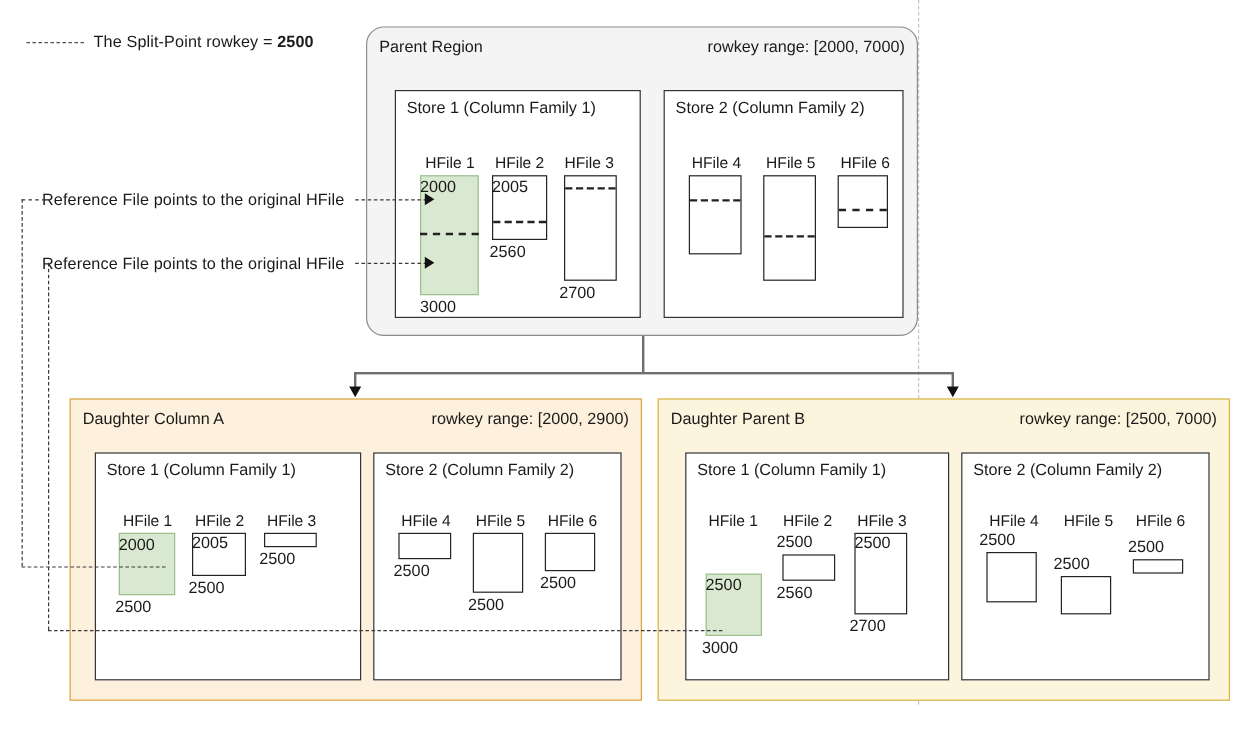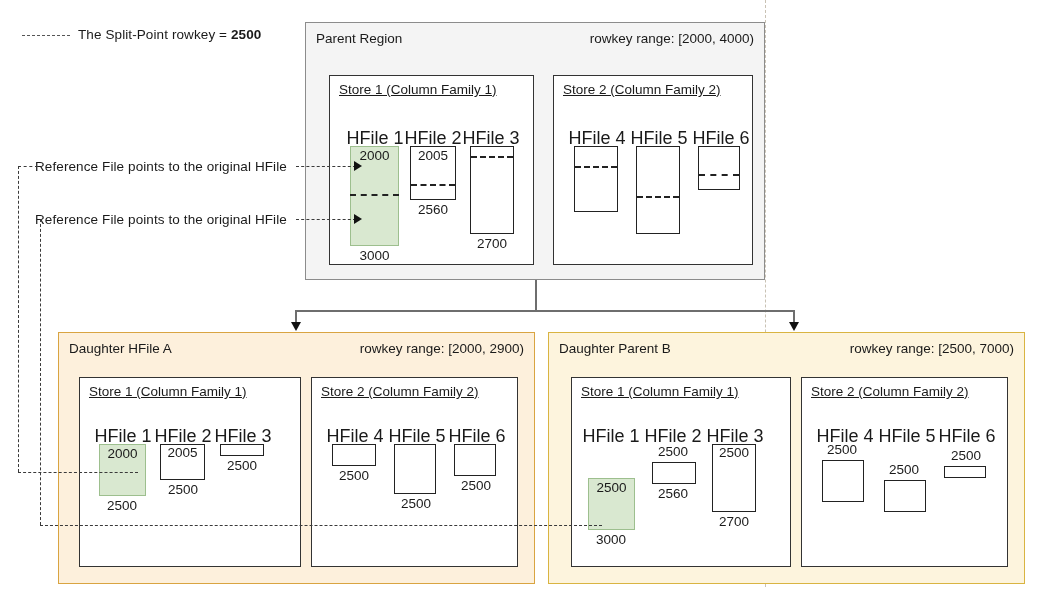--- a/index.html
+++ b/index.html
@@ -58,46 +58,45 @@
 
   
   .store{
     position:absolute;
     box-sizing:border-box;
     background:#ffffff;
     border:1.5px solid #333;
   }
   .store-title{
     position:absolute;left:9px;top:6px;
-    font-size:13.5px;white-space:nowrap;text-decoration:underline;
+    font-size:13.5px;white-space:nowrap;
   }
 
   
   .hfile-label{
     position:absolute;
-    font-size:18px;
+    font-size:13px;
     white-space:nowrap;
     text-align:center;
   }
   .hfile-box{
     position:absolute;
     box-sizing:border-box;
     border:1.5px solid #222;
     background:#ffffff;
   }
   .hfile-box.green{
     background:#d9e8d0;
     border:1px solid #9dbf8e;
   }
   .hfile-box.thin{border-width:1px;}
   .hfile-val{
     position:absolute;
     font-size:13.5px;
     white-space:nowrap;
-    text-align:center;
   }
   .inner-dash{
     position:absolute;
     border-top:2px dashed #222;
     height:0;
   }
 
   
   .solid-line{position:absolute;background:#6e6e6e;}
   .vdash{
@@ -140,23 +139,23 @@
 </head>
 <body>
 
 <div id="canvas">
 
   <div class="vdash" style="left:765px;top:0px;height:612px;"></div>
 
   <div class="legend-dash" style="left:22px;top:35px;width:48px;"></div>
   <div class="legend-text" style="left:78px;top:27px;"><span>The Split-Point rowkey = </span><b>2500</b></div>
 
-  <div class="region parent" style="left:305px;top:22px;width:460px;height:258px;">
+  <div class="region parent" style="left:305px;top:22px;width:460px;height:258px;border-radius:15px;">
     <div class="region-title">Parent Region</div>
-    <div class="region-range">rowkey range: [2000, 4000)</div>
+    <div class="region-range">rowkey range: [2000, 7000)</div>
 
     <div class="store" style="left:23px;top:52px;width:205px;height:190px;">
       <div class="store-title">Store 1  (Column Family 1)</div>
 
       <div class="hfile-label" style="left:14px;top:52px;width:62px;">HFile 1</div>
       <div class="hfile-box green" style="left:20px;top:70px;width:49px;height:100px;"></div>
       <div class="hfile-val" style="left:20px;top:72px;width:49px;">2000</div>
       <div class="inner-dash" style="left:20px;top:118px;width:49px;"></div>
       <div class="hfile-val" style="left:20px;top:172px;width:49px;">3000</div>
 
@@ -190,21 +189,21 @@
   </div>
 
   <div class="solid-line" style="left:535px;top:280px;width:2px;height:31px;"></div>
   <div class="solid-line" style="left:295px;top:310px;width:500px;height:2px;"></div>
   <div class="solid-line" style="left:295px;top:310px;width:2px;height:14px;"></div>
   <div class="solid-line" style="left:793px;top:310px;width:2px;height:14px;"></div>
   <div class="arrow-down" style="left:290.5px;top:322px;"></div>
   <div class="arrow-down" style="left:788.5px;top:322px;"></div>
 
   <div class="region daughter" style="left:58px;top:332px;width:477px;height:252px;">
-    <div class="region-title">Daughter HFile A</div>
+    <div class="region-title">Daughter Column A</div>
     <div class="region-range">rowkey range: [2000, 2900)</div>
 
     <div class="store" style="left:20px;top:44px;width:222px;height:190px;">
       <div class="store-title">Store 1  (Column Family 1)</div>
 
       <div class="hfile-label" style="left:12px;top:48px;width:62px;">HFile 1</div>
       <div class="hfile-box green" style="left:19px;top:66px;width:47px;height:52px;"></div>
       <div class="hfile-val" style="left:19px;top:68px;width:47px;">2000</div>
       <div class="hfile-val" style="left:16px;top:120px;width:52px;">2500</div>
 

